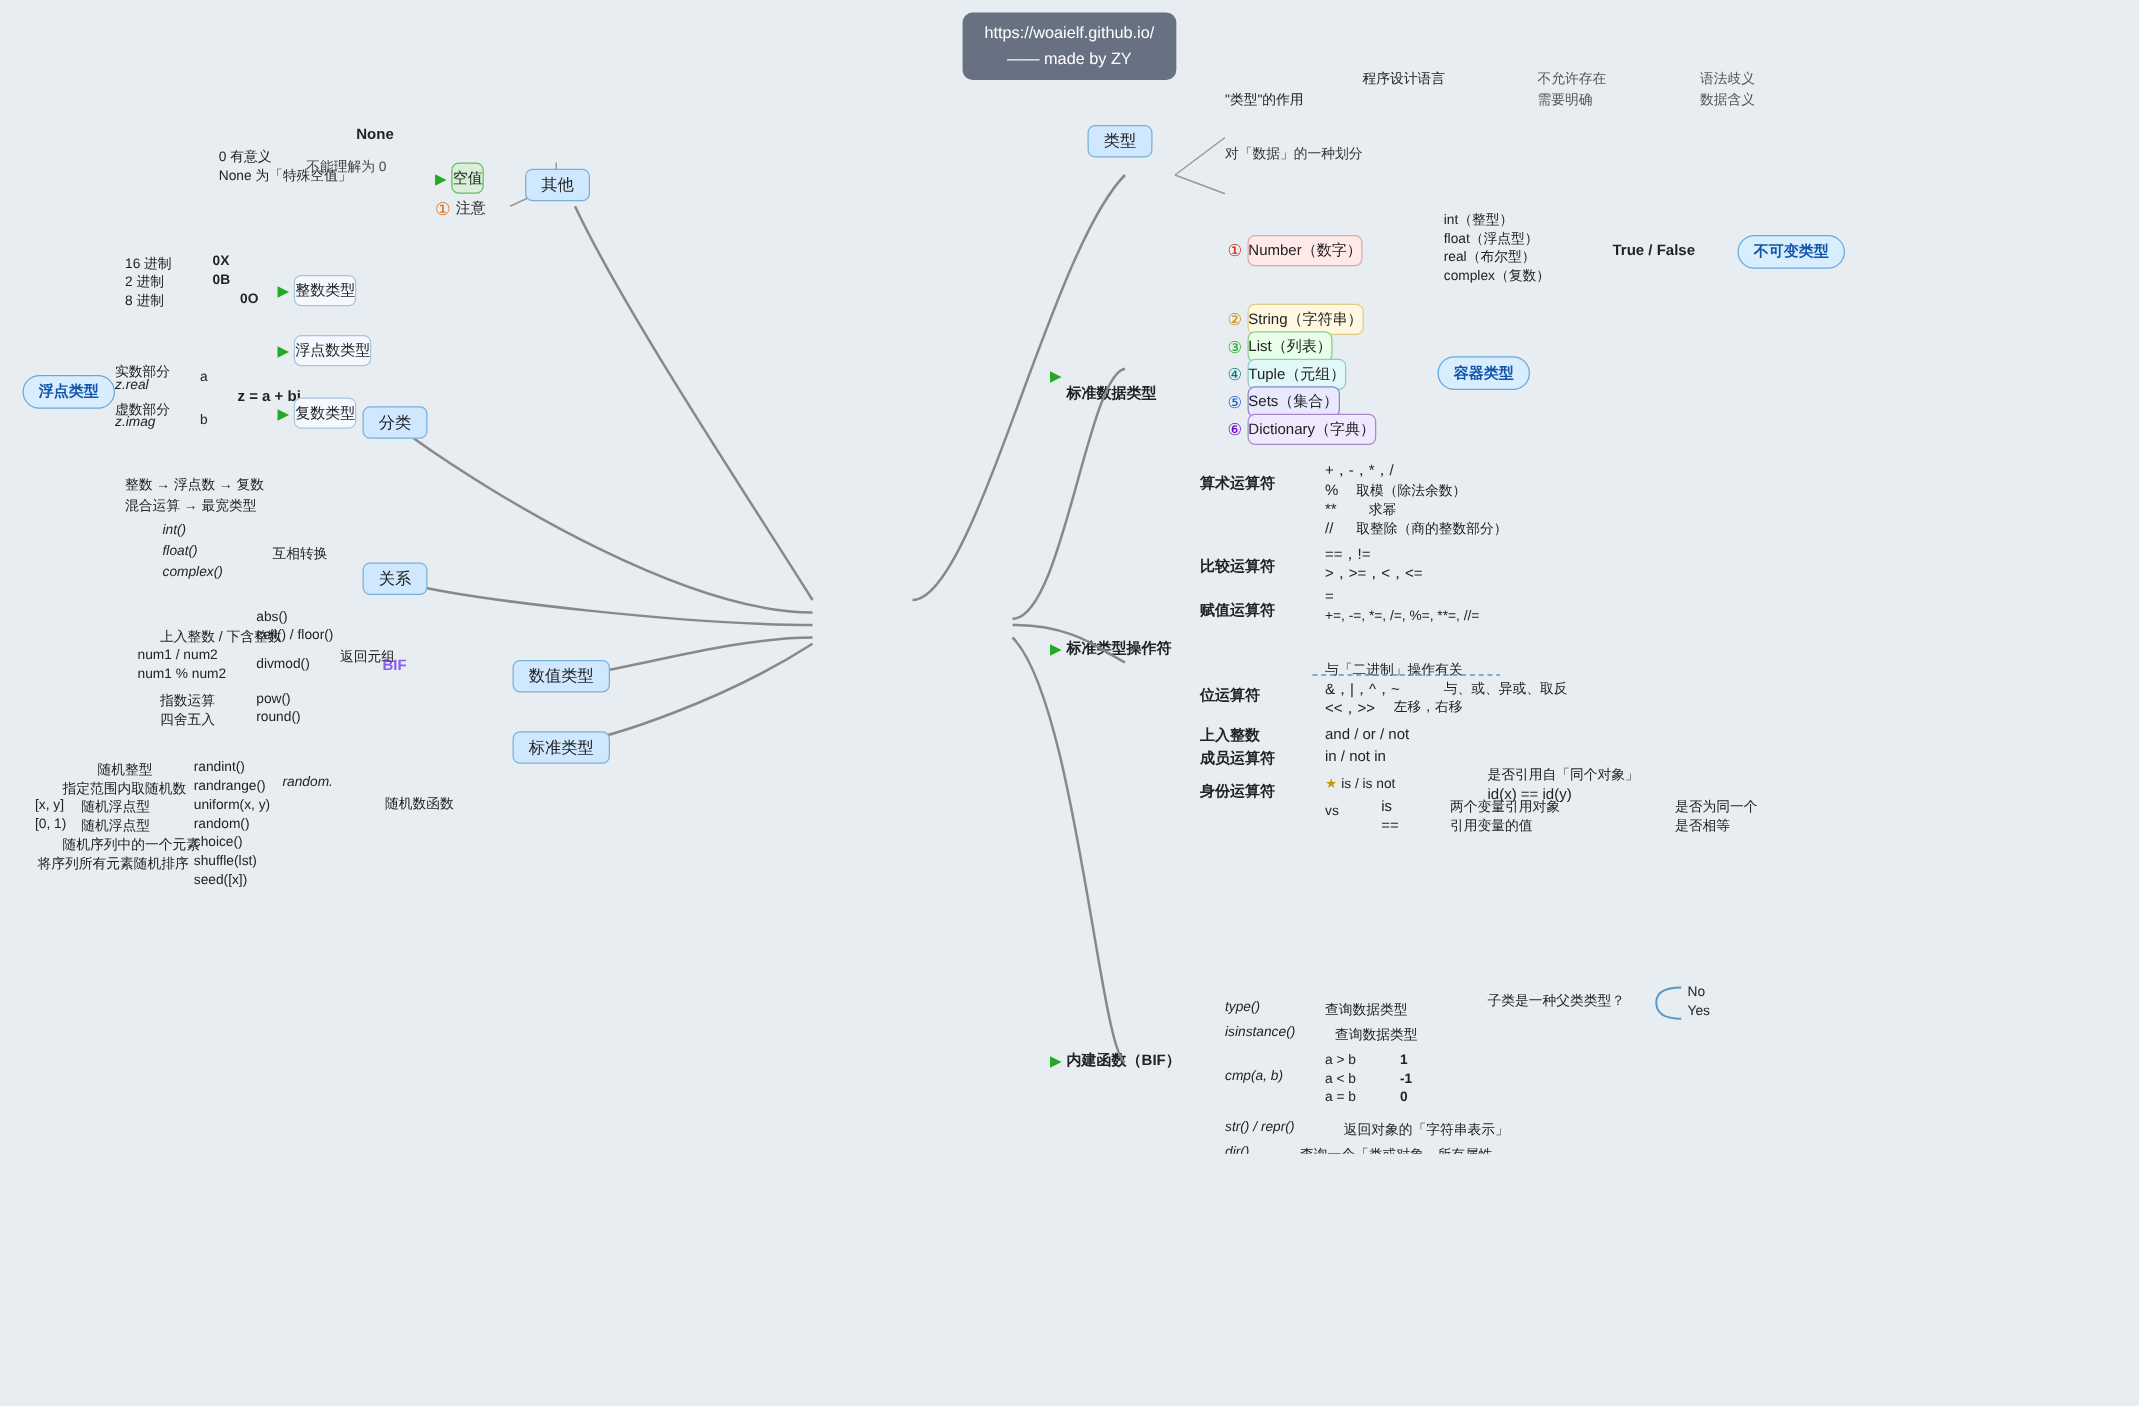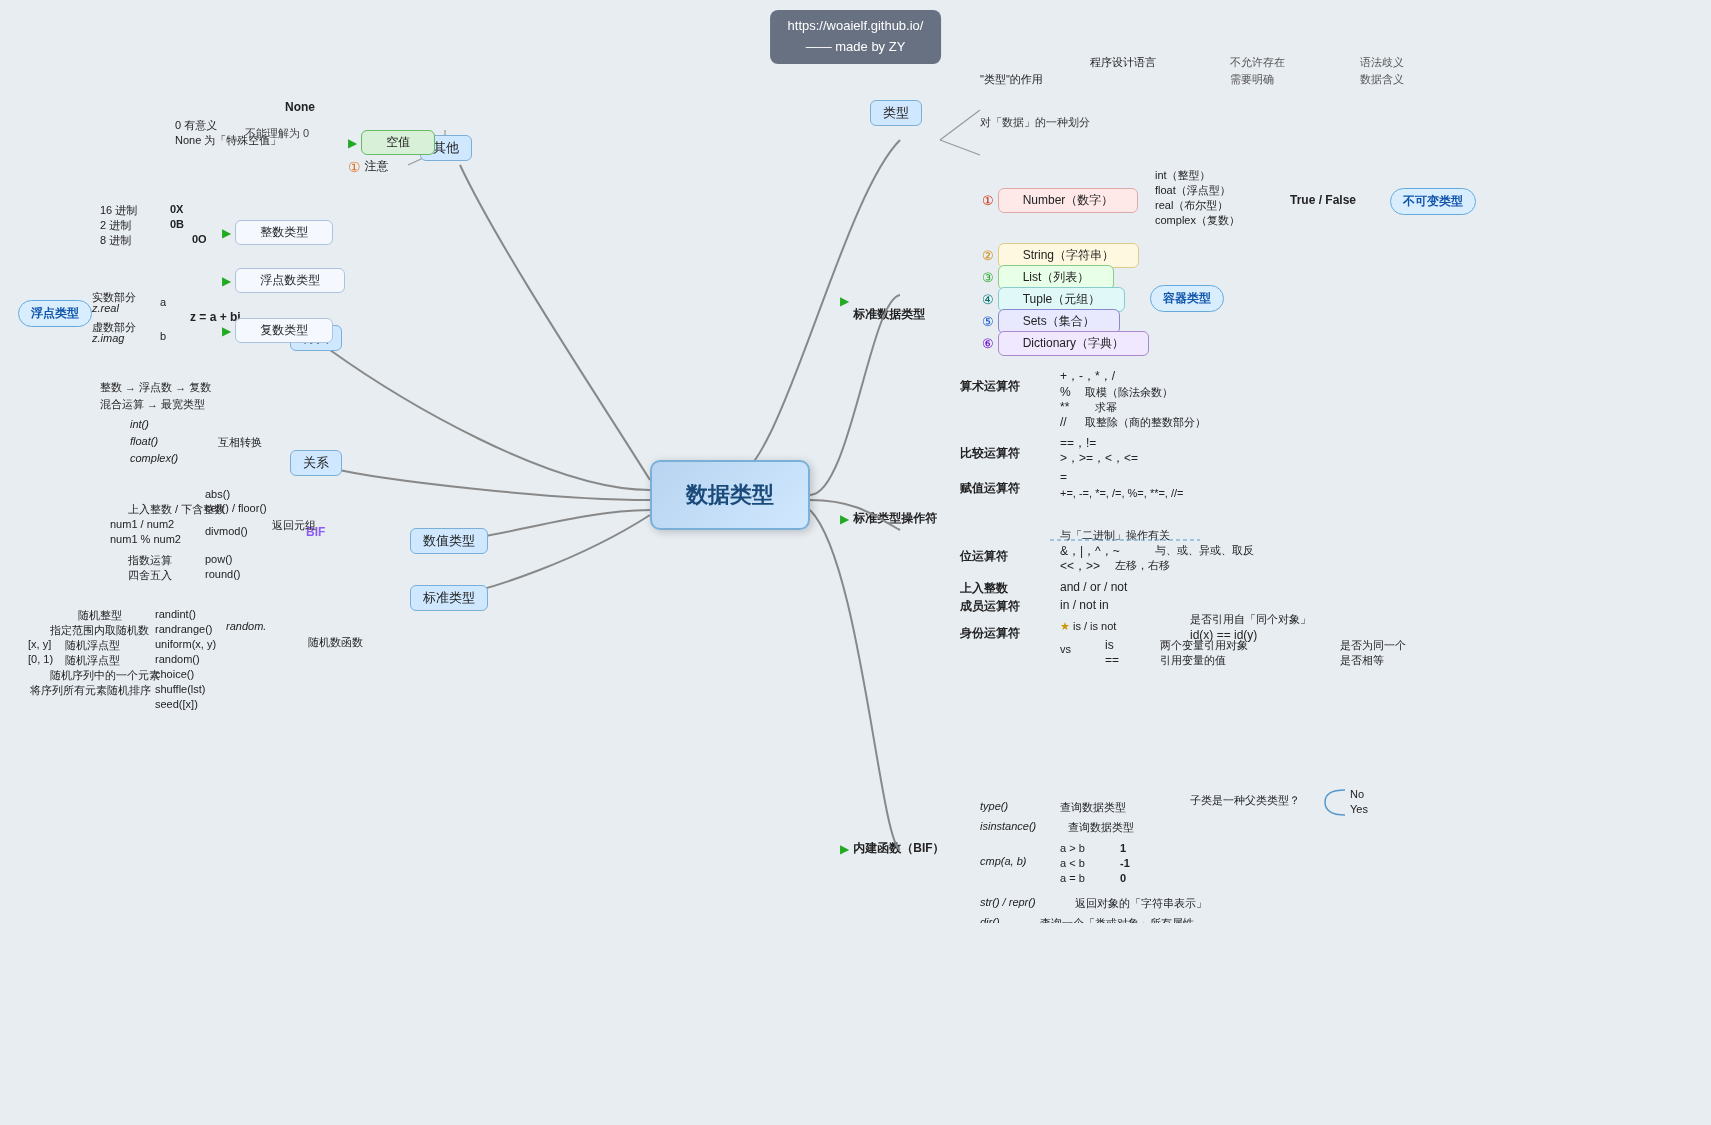--- a/index.html
+++ b/index.html
@@ -52,21 +52,21 @@
       color: #1a4a7a;
       box-shadow: 2px 2px 8px rgba(0,0,0,0.2);
       z-index: 10;
     }
     
     .node {
       position: absolute;
       background: #f5f9ff;
       border: 1px solid #aac4e0;
       border-radius: 6px;
-      padding: 3px 24px;
+      padding: 3px 0;
       font-size: 12px;
       color: #222;
       white-space: nowrap;
       z-index: 5;
     }
     .node-blue {
       background: #d0e8ff;
       border: 1px solid #7ab0d8;
       border-radius: 6px;
       padding: 3px 12px;
@@ -125,23 +125,20 @@
 
     <line x1="940" y1="140" x2="980" y2="110" stroke="#999" stroke-width="1.2"></line>
     <line x1="940" y1="140" x2="980" y2="155" stroke="#999" stroke-width="1.2"></line>
 
     <line x1="445" y1="148" x2="445" y2="130" stroke="#999" stroke-width="1.2"></line>
     <line x1="445" y1="148" x2="408" y2="165" stroke="#999" stroke-width="1.2"></line>
 
     <line x1="1050" y1="540" x2="1200" y2="540" stroke="#5599cc" stroke-width="1.2" stroke-dasharray="4,3"></line>
   </svg>
 
-  <div class="center-node">
-    <span>数据类型</span>
-  </div>
 
   <div class="node node-blue" style="left:870px;top:100px;">类型</div>
 
   <div style="position:absolute;left:980px;top:72px;font-size:11px;">"类型"的作用</div>
 
   <div style="position:absolute;left:1090px;top:55px;font-size:11px;">程序设计语言</div>
   <div style="position:absolute;left:1230px;top:55px;font-size:11px;color:#555;">不允许存在</div>
   <div style="position:absolute;left:1360px;top:55px;font-size:11px;color:#555;">语法歧义</div>
   <div style="position:absolute;left:1230px;top:72px;font-size:11px;color:#555;">需要明确</div>
   <div style="position:absolute;left:1360px;top:72px;font-size:11px;color:#555;">数据含义</div>

